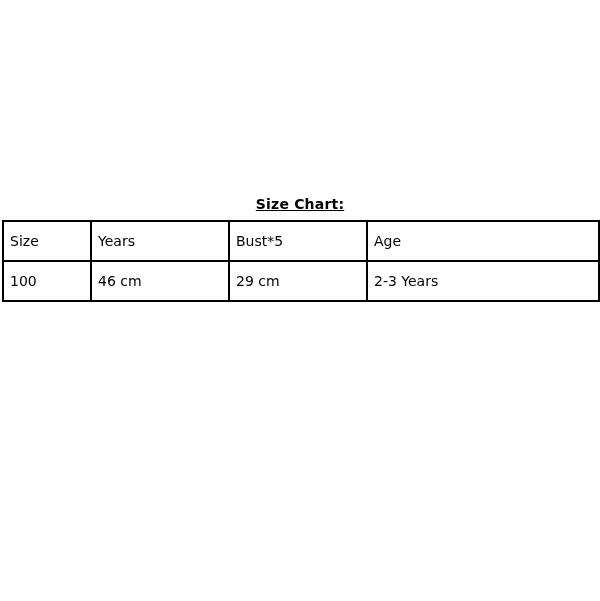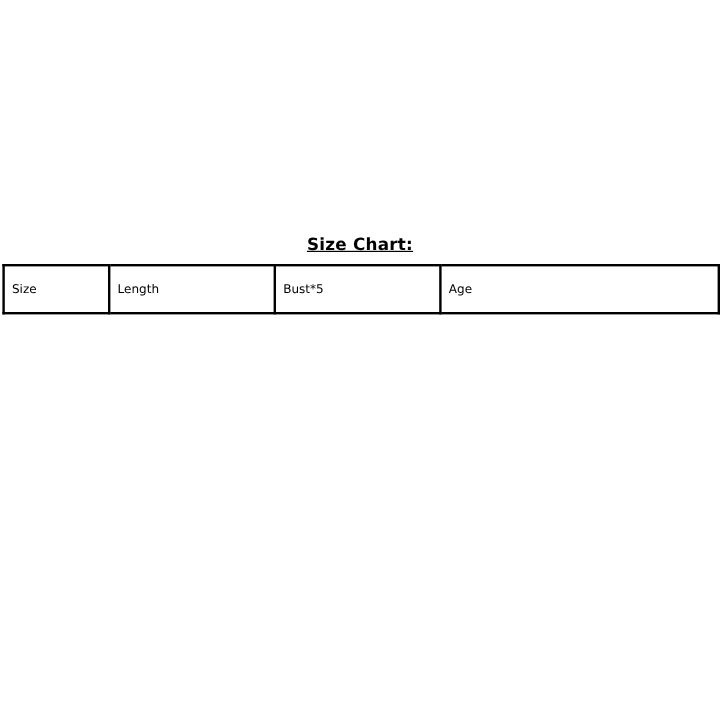--- a/index.html
+++ b/index.html
@@ -38,21 +38,21 @@
     border-collapse: collapse;
     width: 596px;
     margin: 0 2px;
     table-layout: fixed;
     background: #ffffff;
   }
   table.size-chart td {
     border: 2px solid #000000;
     height: 38px;
     padding: 0 6px;
-    font-size: 10px;
+    font-size: 14px;
     color: #000000;
     vertical-align: middle;
     font-weight: normal;
     white-space: nowrap;
     overflow: hidden;
   }
   table.size-chart col.c0 { width: 88px; }
   table.size-chart col.c1 { width: 138px; }
   table.size-chart col.c2 { width: 138px; }
   table.size-chart col.c3 { width: 232px; }
@@ -68,21 +68,27 @@
     <table class="size-chart">
       <colgroup>
         <col class="c0">
           <col class="c1">
           <col class="c2">
           <col class="c3">
       </colgroup>
       <tbody>
         <tr>
           <td>Size</td>
-          <td>Length</td>
+          <td>Years</td>
           <td>Bust*5</td>
           <td>Age</td>
+        </tr>
+        <tr>
+          <td>100</td>
+          <td>46 cm</td>
+          <td>29 cm</td>
+          <td>2-3 Years</td>
         </tr>
       </tbody>
     </table>
 
   </div>
 </div>
 
 </body></html>

